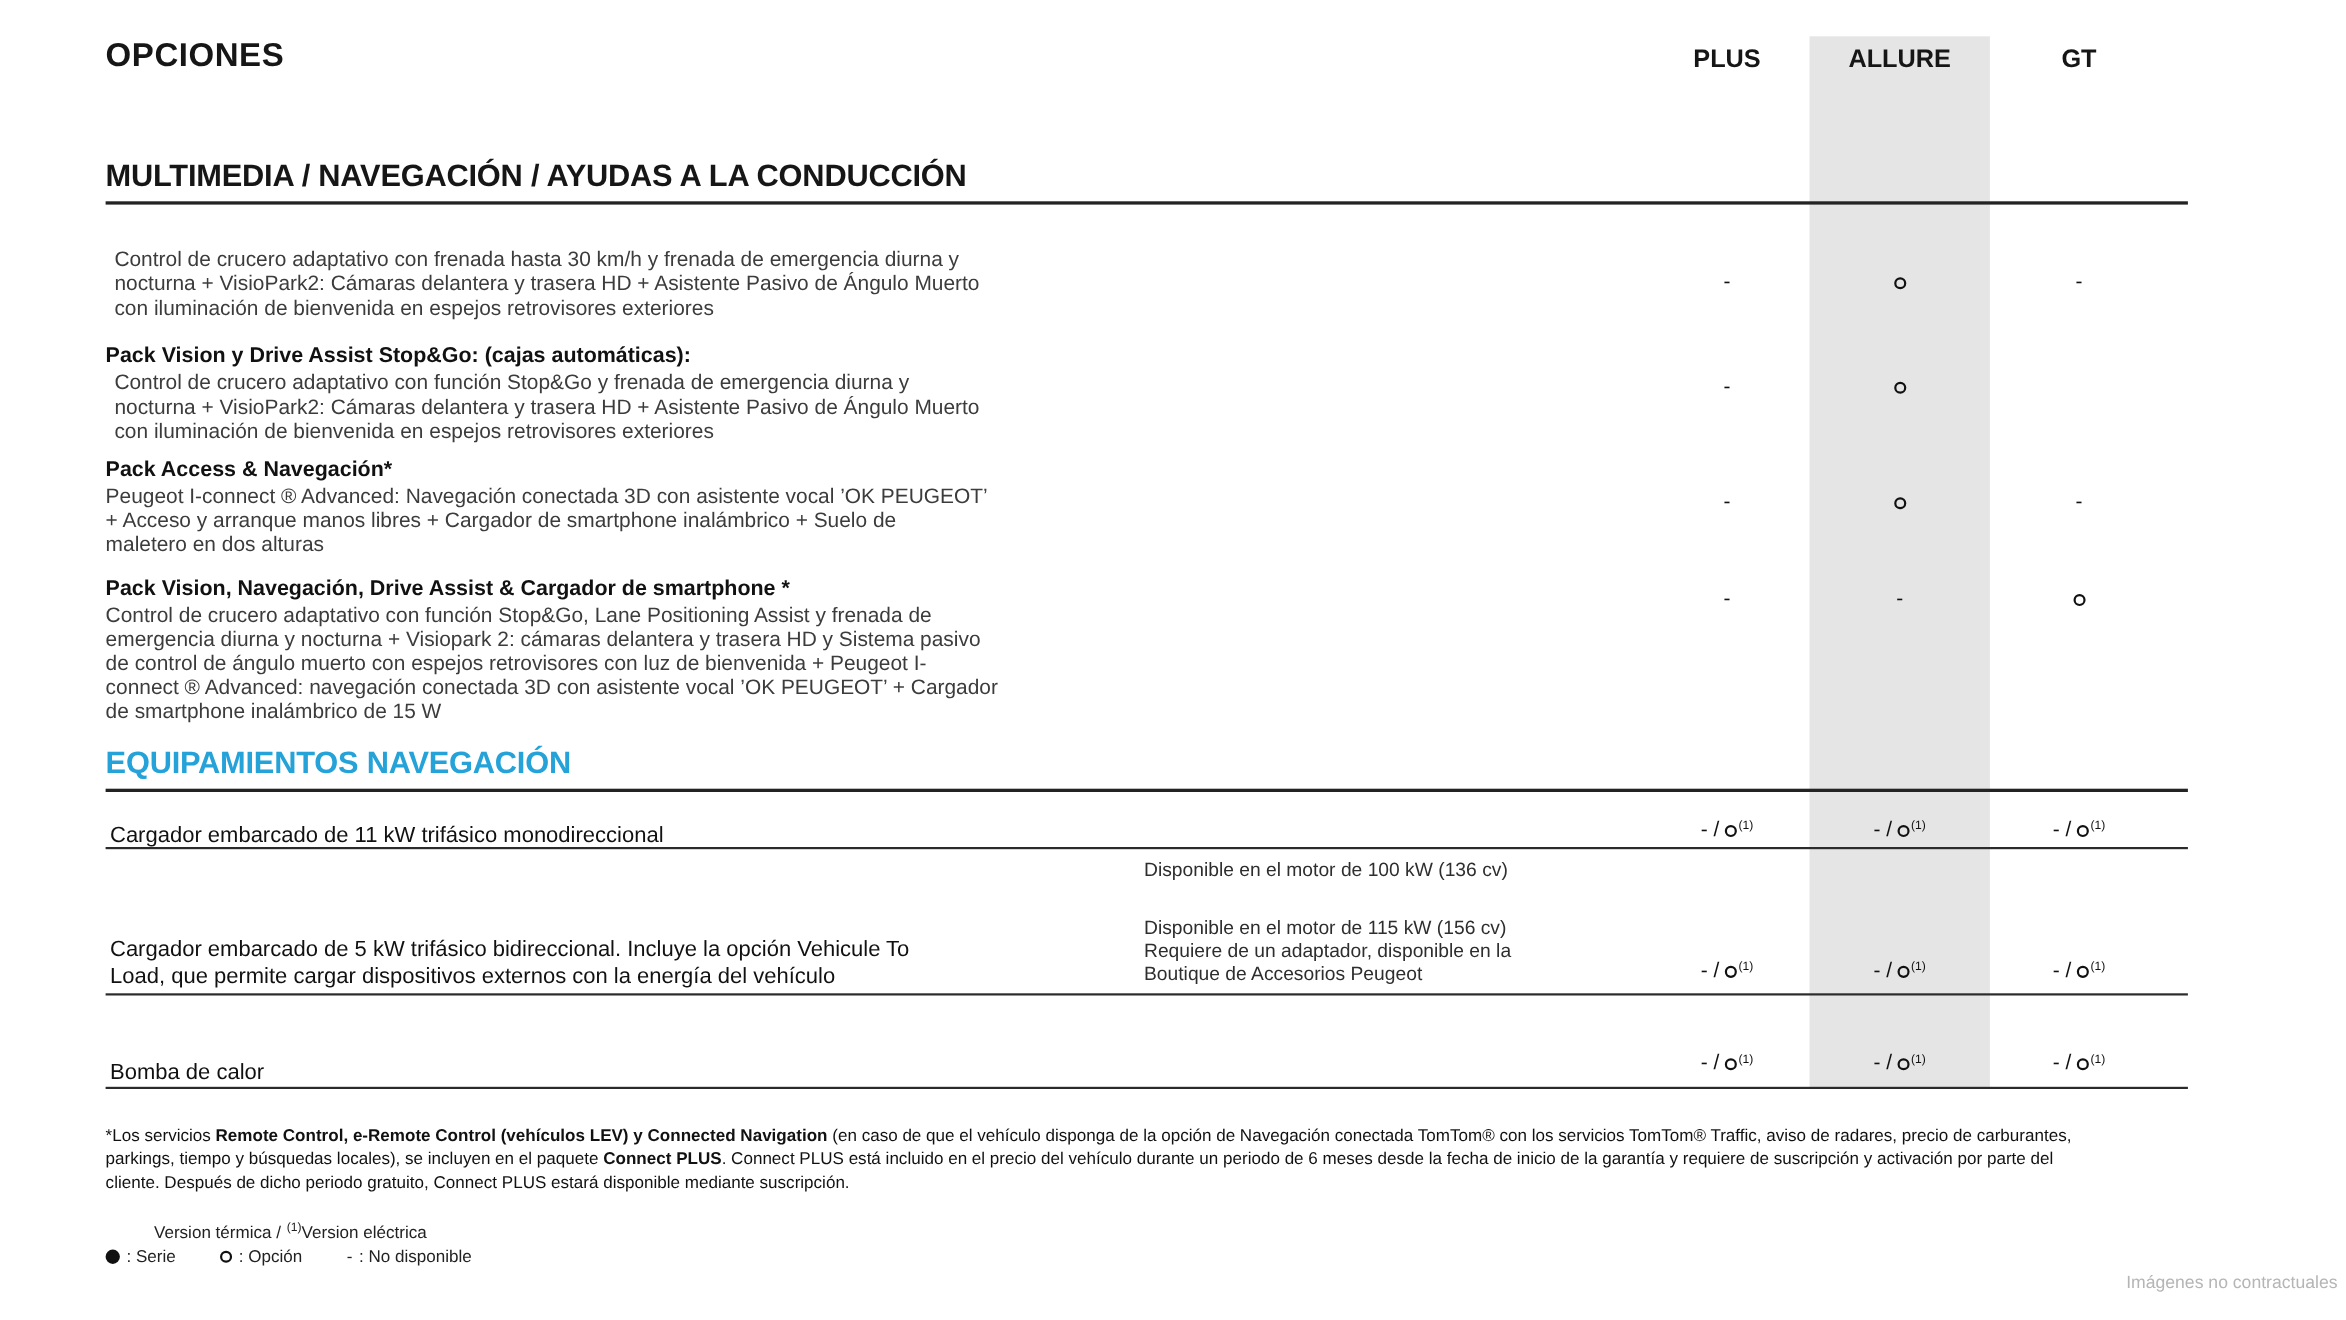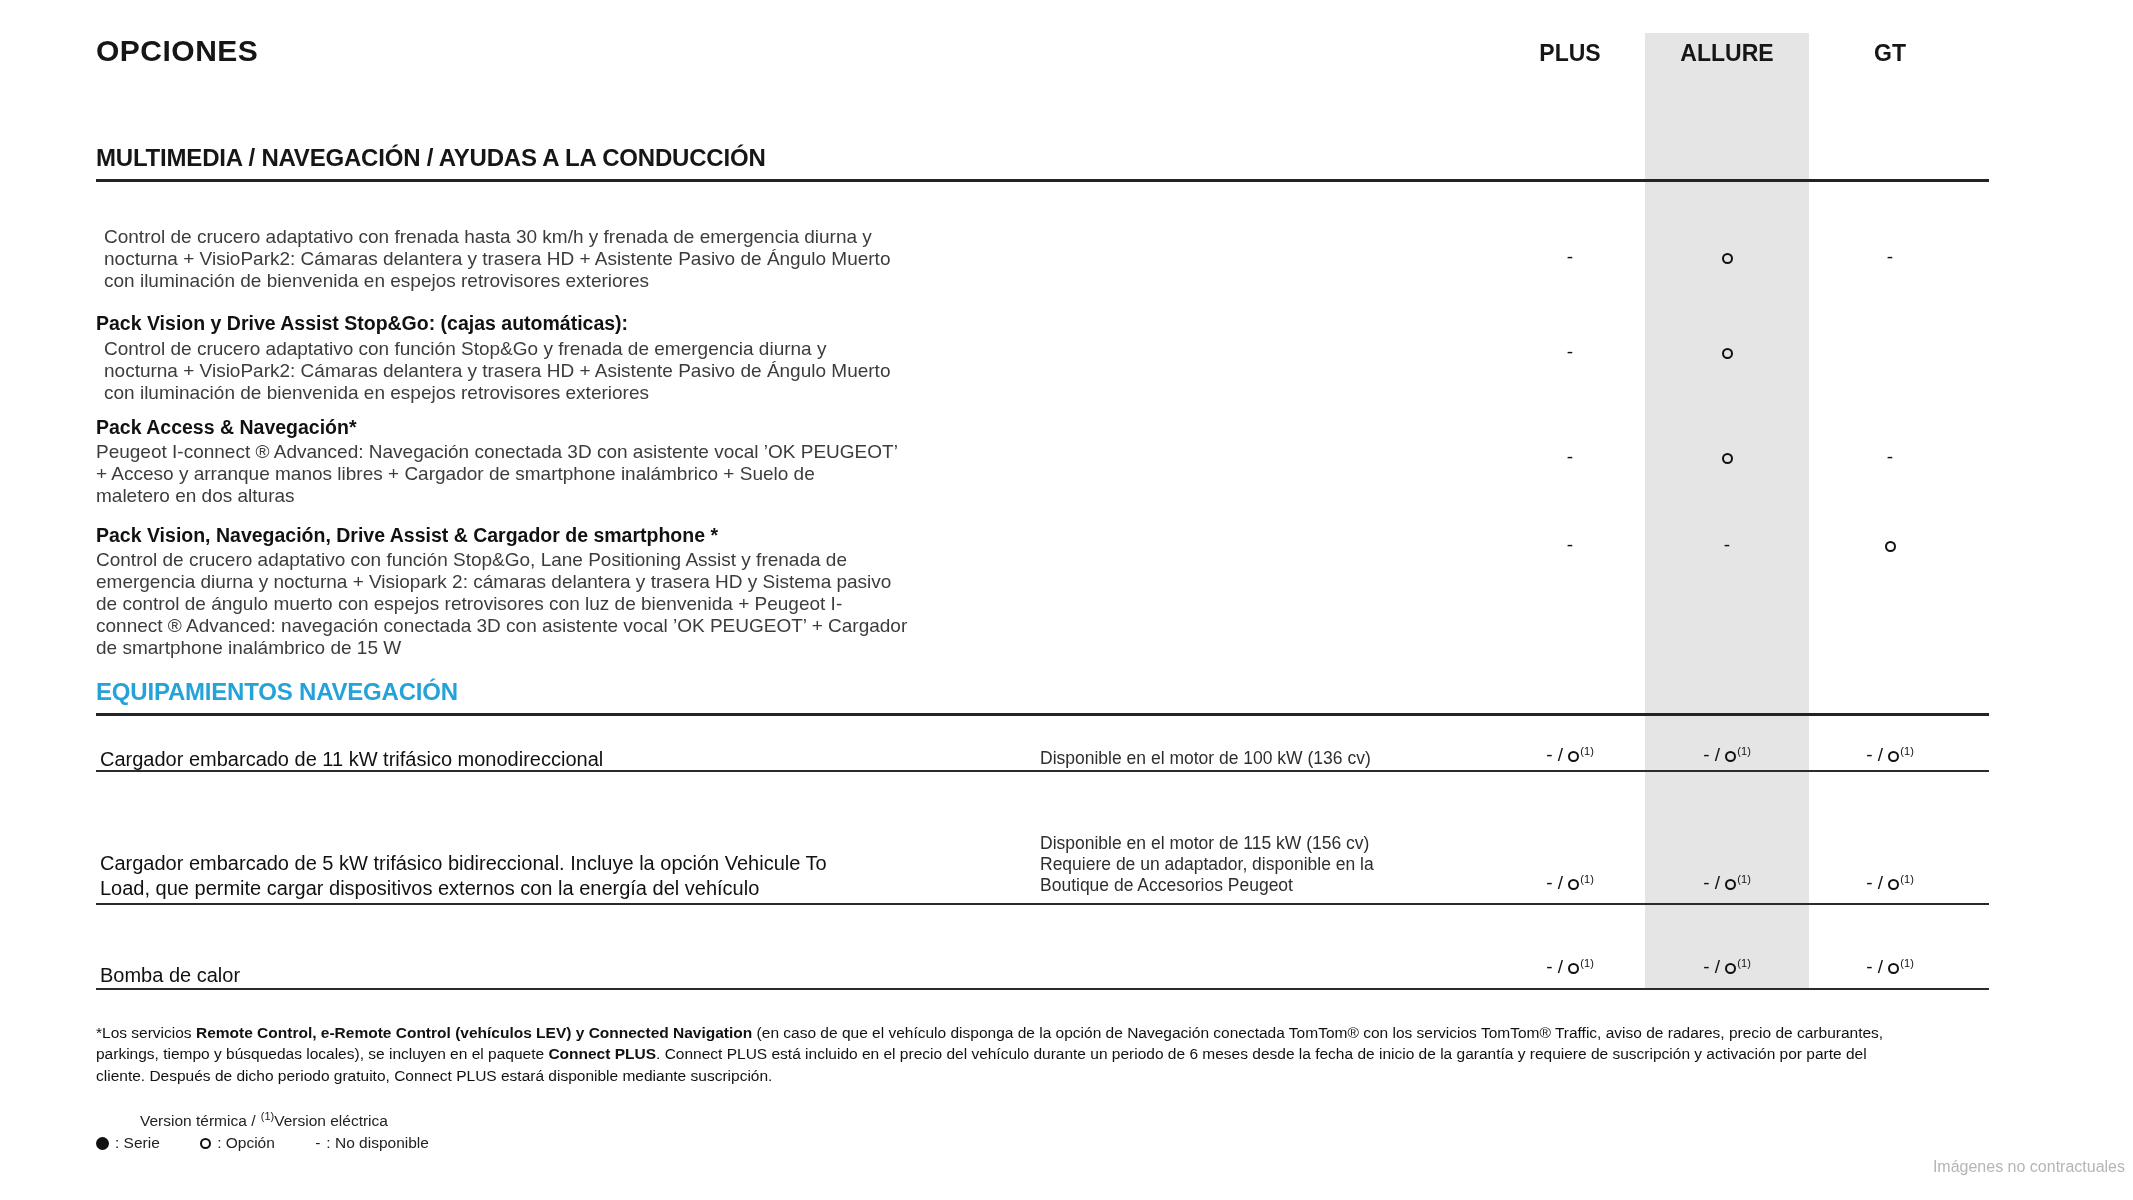--- a/index.html
+++ b/index.html
@@ -5,21 +5,21 @@
   :root { --accent:#25a3d9; --band:#e5e5e5; --ink:#161616; --line:#2b2b2b; }
   * { margin:0; padding:0; box-sizing:border-box; }
   body { background:#fff; font-family:"Liberation Sans","DejaVu Sans",sans-serif; color:var(--ink); }
   .page { position:relative; width:2133px; height:1200px; background:#fff; overflow:hidden; }
   .band { position:absolute; left:1645px; top:33px; width:164px; height:956px; background:var(--band); }
   .doc-title { position:absolute; left:96px; top:34px; font-size:30px; font-weight:800; letter-spacing:0.5px; }
   .col-head { position:absolute; top:40px; font-size:23px; font-weight:800; text-align:center; }
   .c-style { left:1495px; width:150px; }
   .c-allure { left:1645px; width:164px; }
   .c-gt { left:1815px; width:150px; }
-  .sec-head { position:absolute; left:96px; width:1893px; font-size:24px; font-weight:800; letter-spacing:-0.2px; padding-bottom:7px; border-bottom:3px solid #232323; }
+  .sec-head { position:absolute; left:96px; width:1893px; font-size:28px; font-weight:800; letter-spacing:-0.2px; padding-bottom:7px; border-bottom:3px solid #232323; }
   .sec-head.cyan { color:var(--accent); }
   .pack-title { position:absolute; left:96px; font-size:19.5px; font-weight:700; color:#111; }
   .pack-desc { position:absolute; width:1010px; font-size:19px; line-height:22px; color:#3c3c3c; white-space:pre-line; }
   .cell { position:absolute; width:150px; text-align:center; font-size:19px; color:#111; }
   .cell.c-allure { width:164px; }
   .ring { display:inline-block; width:11px; height:11px; border:2px solid #111; border-radius:50%; vertical-align:-1px; background:transparent; }
   .dot { display:inline-block; width:13px; height:13px; border-radius:50%; background:#111; vertical-align:-2px; }
   .sup { font-size:11px; position:relative; top:-6px; margin-left:1px; }
   .row-line { position:absolute; left:96px; width:1893px; border-top:2px solid var(--line); height:0; }
   .elec-name { position:absolute; left:100px; width:940px; font-size:20px; line-height:25px; color:#111; white-space:pre-line; }
@@ -76,21 +76,21 @@
 de control de ángulo muerto con espejos retrovisores con luz de bienvenida + Peugeot I-
 connect ® Advanced: navegación conectada 3D con asistente vocal ’OK PEUGEOT’ + Cargador
 de smartphone inalámbrico de 15 W</div>
   <div class="cell c-style" style="top:534px">-</div>
   <div class="cell c-allure" style="top:534px">-</div>
   <div class="cell c-gt" style="top:534px"><span class="ring"></span></div>
 
   <div class="sec-head cyan" style="top:678px">EQUIPAMIENTOS NAVEGACIÓN</div>
 
   <div class="elec-name" style="top:747px">Cargador embarcado de 11 kW trifásico monodireccional</div>
-  <div class="elec-note" style="top:748px">Disponible en el motor de 100 kW (136 cv)</div>
+  <div class="elec-note" style="top:780px">Disponible en el motor de 100 kW (136 cv)</div>
   <div class="cell c-style" style="top:744px">- / <span class="ring"></span><span class="sup">(1)</span></div>
   <div class="cell c-allure" style="top:744px">- / <span class="ring"></span><span class="sup">(1)</span></div>
   <div class="cell c-gt" style="top:744px">- / <span class="ring"></span><span class="sup">(1)</span></div>
   <div class="row-line" style="top:770px"></div>
 
   <div class="elec-name" style="top:851px">Cargador embarcado de 5 kW trifásico bidireccional. Incluye la opción Vehicule To
 Load, que permite cargar dispositivos externos con la energía del vehículo</div>
   <div class="elec-note" style="top:833px">Disponible en el motor de 115 kW (156 cv)
 Requiere  de  un  adaptador,  disponible  en  la
 Boutique de Accesorios Peugeot</div>

